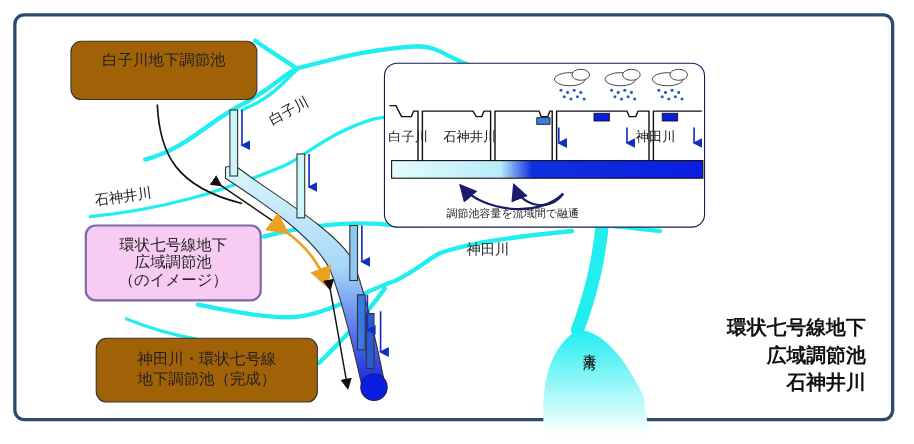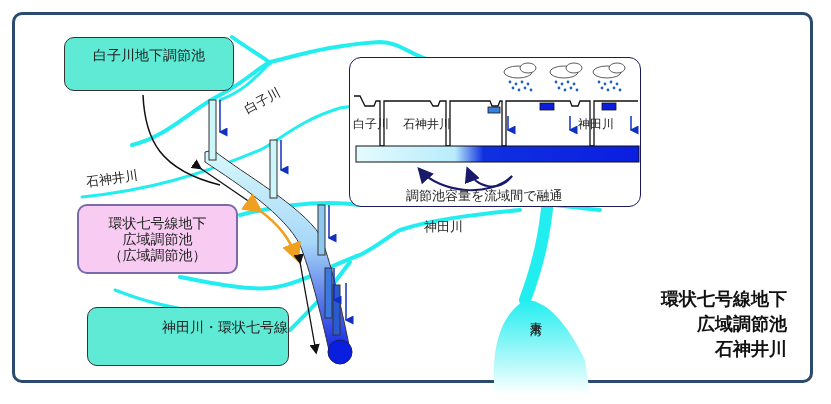--- a/index.html
+++ b/index.html
@@ -2,21 +2,21 @@
 <html><head>
 <meta charset="utf-8">
 <style>
   html, body { margin:0; padding:0; background:#ffffff; }
   body { width:831px; height:404px; position:relative; overflow:hidden;
          font-family:"DejaVu Sans", sans-serif; }
   .frame { position:absolute; left:12px; top:12px; width:801px; height:371px;
            border:3px solid #2a4a6e; border-radius:10px; box-sizing:border-box; background:#fff; }
   svg.map { position:absolute; left:0; top:0; }
   .label { position:absolute; font-size:13px; color:#222; white-space:nowrap; }
-  .box { position:absolute; border:1px solid #333; border-radius:10px; background:#5eead4;
+  .box { position:absolute; border:1px solid #333; border-radius:10px; background:#a16207;
          text-align:center; font-size:14px; line-height:18px; color:#222; box-sizing:border-box; }
   .pinkbox { position:absolute; border:2px solid #7a6aa8; border-radius:10px; background:#f8ccf2;
              text-align:center; font-size:14px; line-height:16px; color:#222; box-sizing:border-box; }
   .inset { position:absolute; left:349px; top:57px; width:292px; height:150px;
            border:1.5px solid #1a1a5a; border-radius:12px; background:#fff; box-sizing:border-box; }
   .title { position:absolute; right:44px; top:286px; text-align:right; font-size:18px;
            line-height:25px; font-weight:bold; color:#111; }
   .vert { position:absolute; writing-mode:vertical-rl; font-size:12px; color:#222; letter-spacing:1px; }
 </style>
 </head>
@@ -97,25 +97,26 @@
 <div class="label" style="left:424px; top:218px;">神田川</div>
 <div class="vert" style="left:527px; top:312px;">東京湾</div>
 
 <div class="box" style="left:64px; top:37px; width:170px; height:54px; padding-top:8px;">
   <div>白子川地下調節池</div>
 </div>
 
 <div class="pinkbox" style="left:77px; top:204px; width:161px; height:70px; padding-top:9px;">
   <div>環状七号線地下</div>
   <div>広域調節池</div>
-  <div>（広域調節池）</div>
+  <div>（のイメージ）</div>
 </div>
 
-<div class="box" style="left:87px; top:307px; width:202px; height:59px; padding-top:10px;text-align:right;">
+<div class="box" style="left:87px; top:307px; width:202px; height:59px; padding-top:10px;">
   <div>神田川・環状七号線</div>
+  <div>地下調節池（完成）</div>
 </div>
 
 <div class="inset">
   <svg width="292" height="150">
 
     <path d="M4,38 L10,38 L15,48 L24,48 L26,43 L30,43 L30,88 L34,88 L34,43 L80,43 L83,48 L88,48 L90,43 L96,43 L96,88 L100,88 L100,43 L140,43 L142,48 L148,48 L150,43 L152,43 L152,88 L156,88 L156,43 L220,43 L222,48 L228,48 L230,43 L240,43 L240,88 L244,88 L244,43 L288,43" fill="none" stroke="#111" stroke-width="1.3"></path>
     <rect x="138" y="49" width="12" height="6" fill="#3a80e0" stroke="#111" stroke-width="0.8"></rect>
     <rect x="190" y="45" width="14" height="7" fill="#0a1ee0" stroke="#111" stroke-width="0.8"></rect>
     <rect x="252" y="45" width="14" height="7" fill="#0a1ee0" stroke="#111" stroke-width="0.8"></rect>
     <g stroke="#1030c0" stroke-width="1.5">
@@ -160,20 +161,20 @@
         <circle cx="264" cy="30" r="1.4"></circle>
         <circle cx="270" cy="32" r="1.4"></circle>
     </g>
 
     <path d="M162,118 C140,140 90,135 70,112" fill="none" stroke="#1a1a6a" stroke-width="2" marker-end="url(#arrNavy)"></path>
     <path d="M162,118 C150,135 125,130 118,112" fill="none" stroke="#1a1a6a" stroke-width="2" marker-end="url(#arrNavy)"></path>
   </svg>
   <div class="label" style="left:3px; top:58px; font-size:12px;">白子川</div>
   <div class="label" style="left:53px; top:58px; font-size:12px;">石神井川</div>
   <div class="label" style="left:228px; top:58px; font-size:12px;">神田川</div>
-  <div class="label" style="left:56px; top:129px; font-size:13px;">調節池容量を流域間で融通</div>
+  <div class="label" style="left:56px; top:129px; font-size:10px;">調節池容量を流域間で融通</div>
 </div>
 
 <div class="title">
   <div>環状七号線地下</div>
   <div>広域調節池</div>
   <div>石神井川</div>
 </div>
 
 </body></html>

